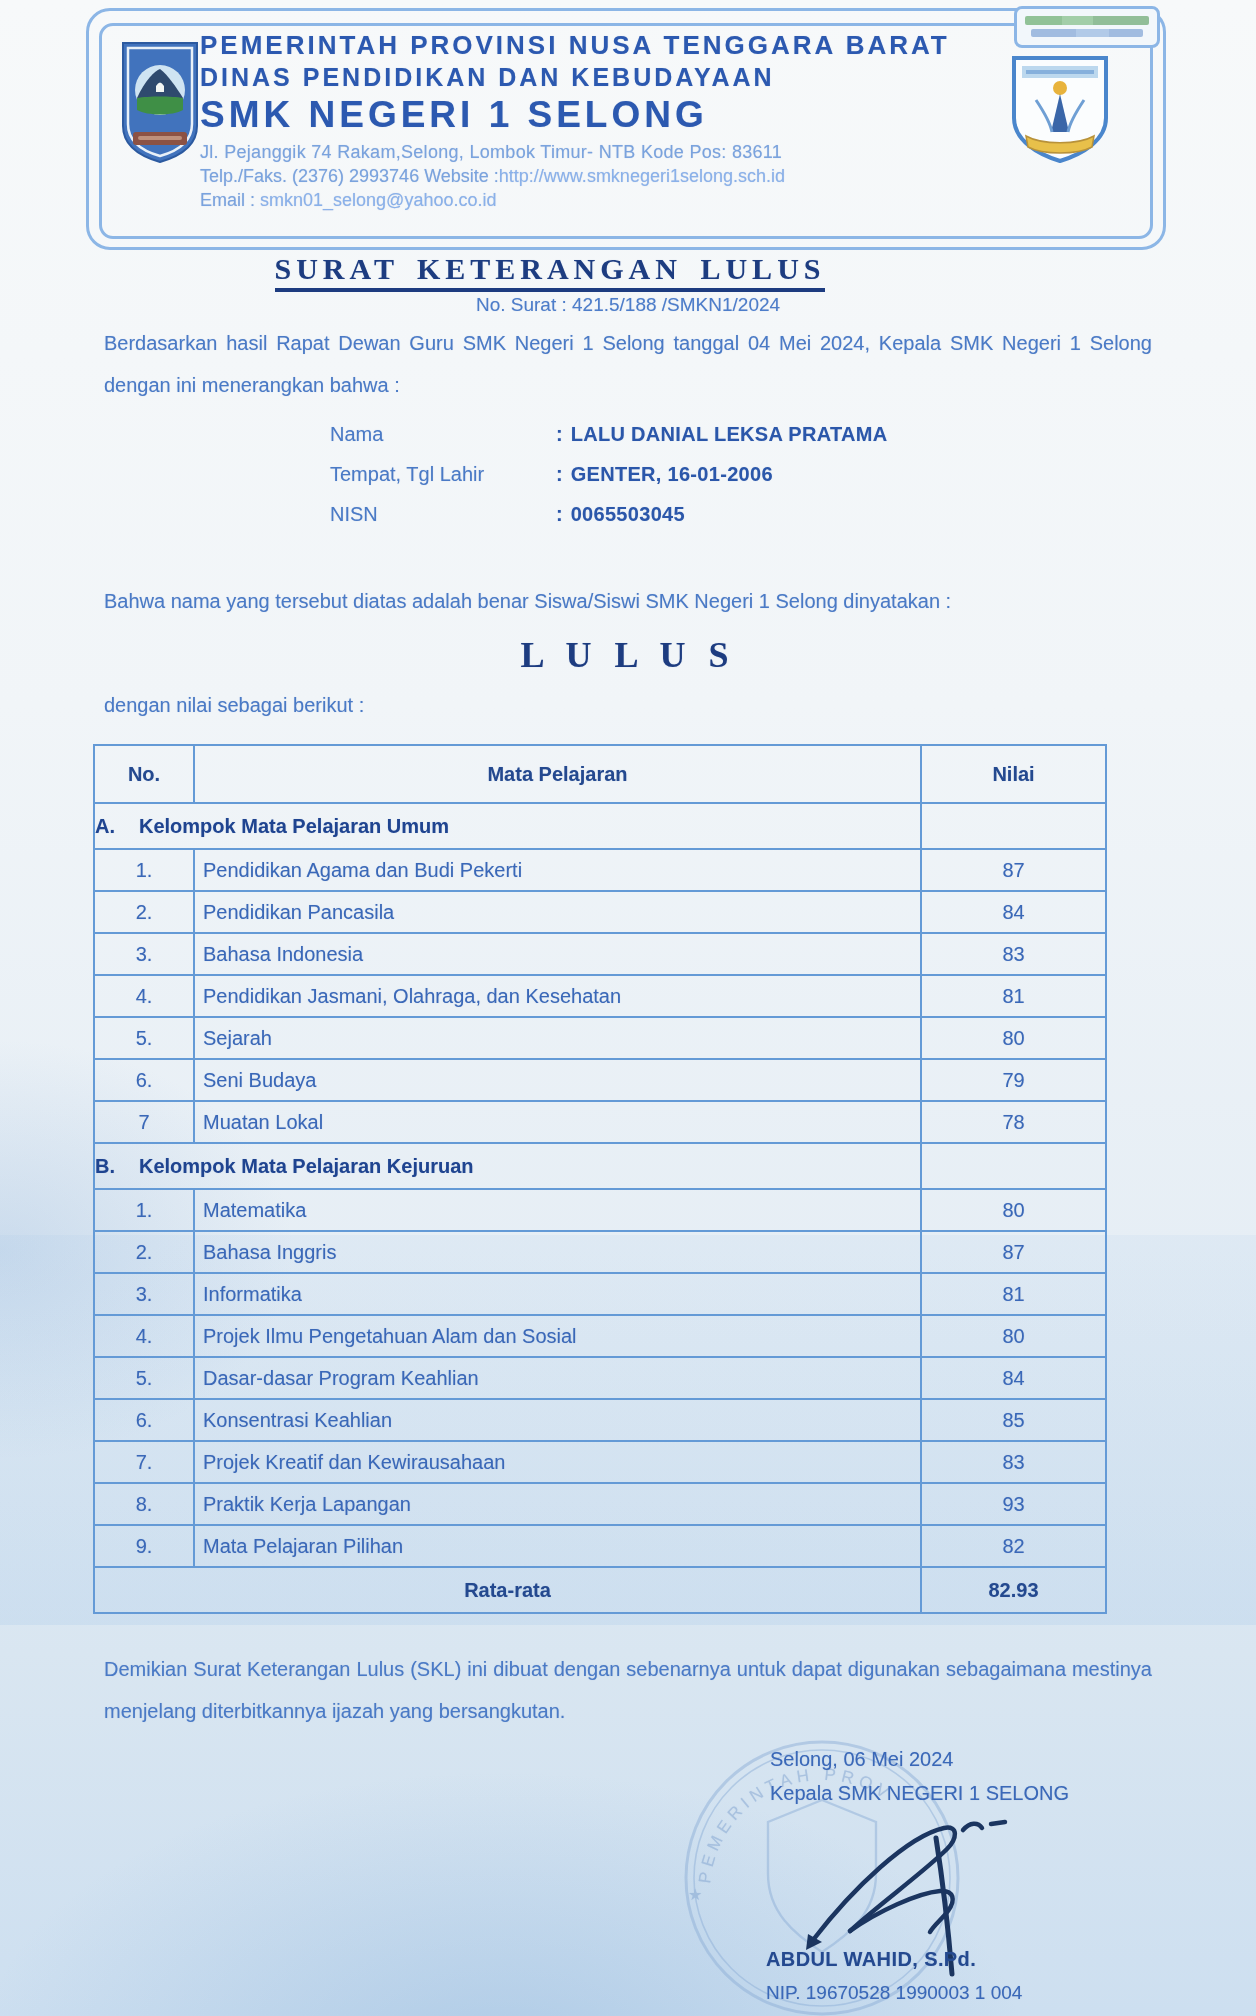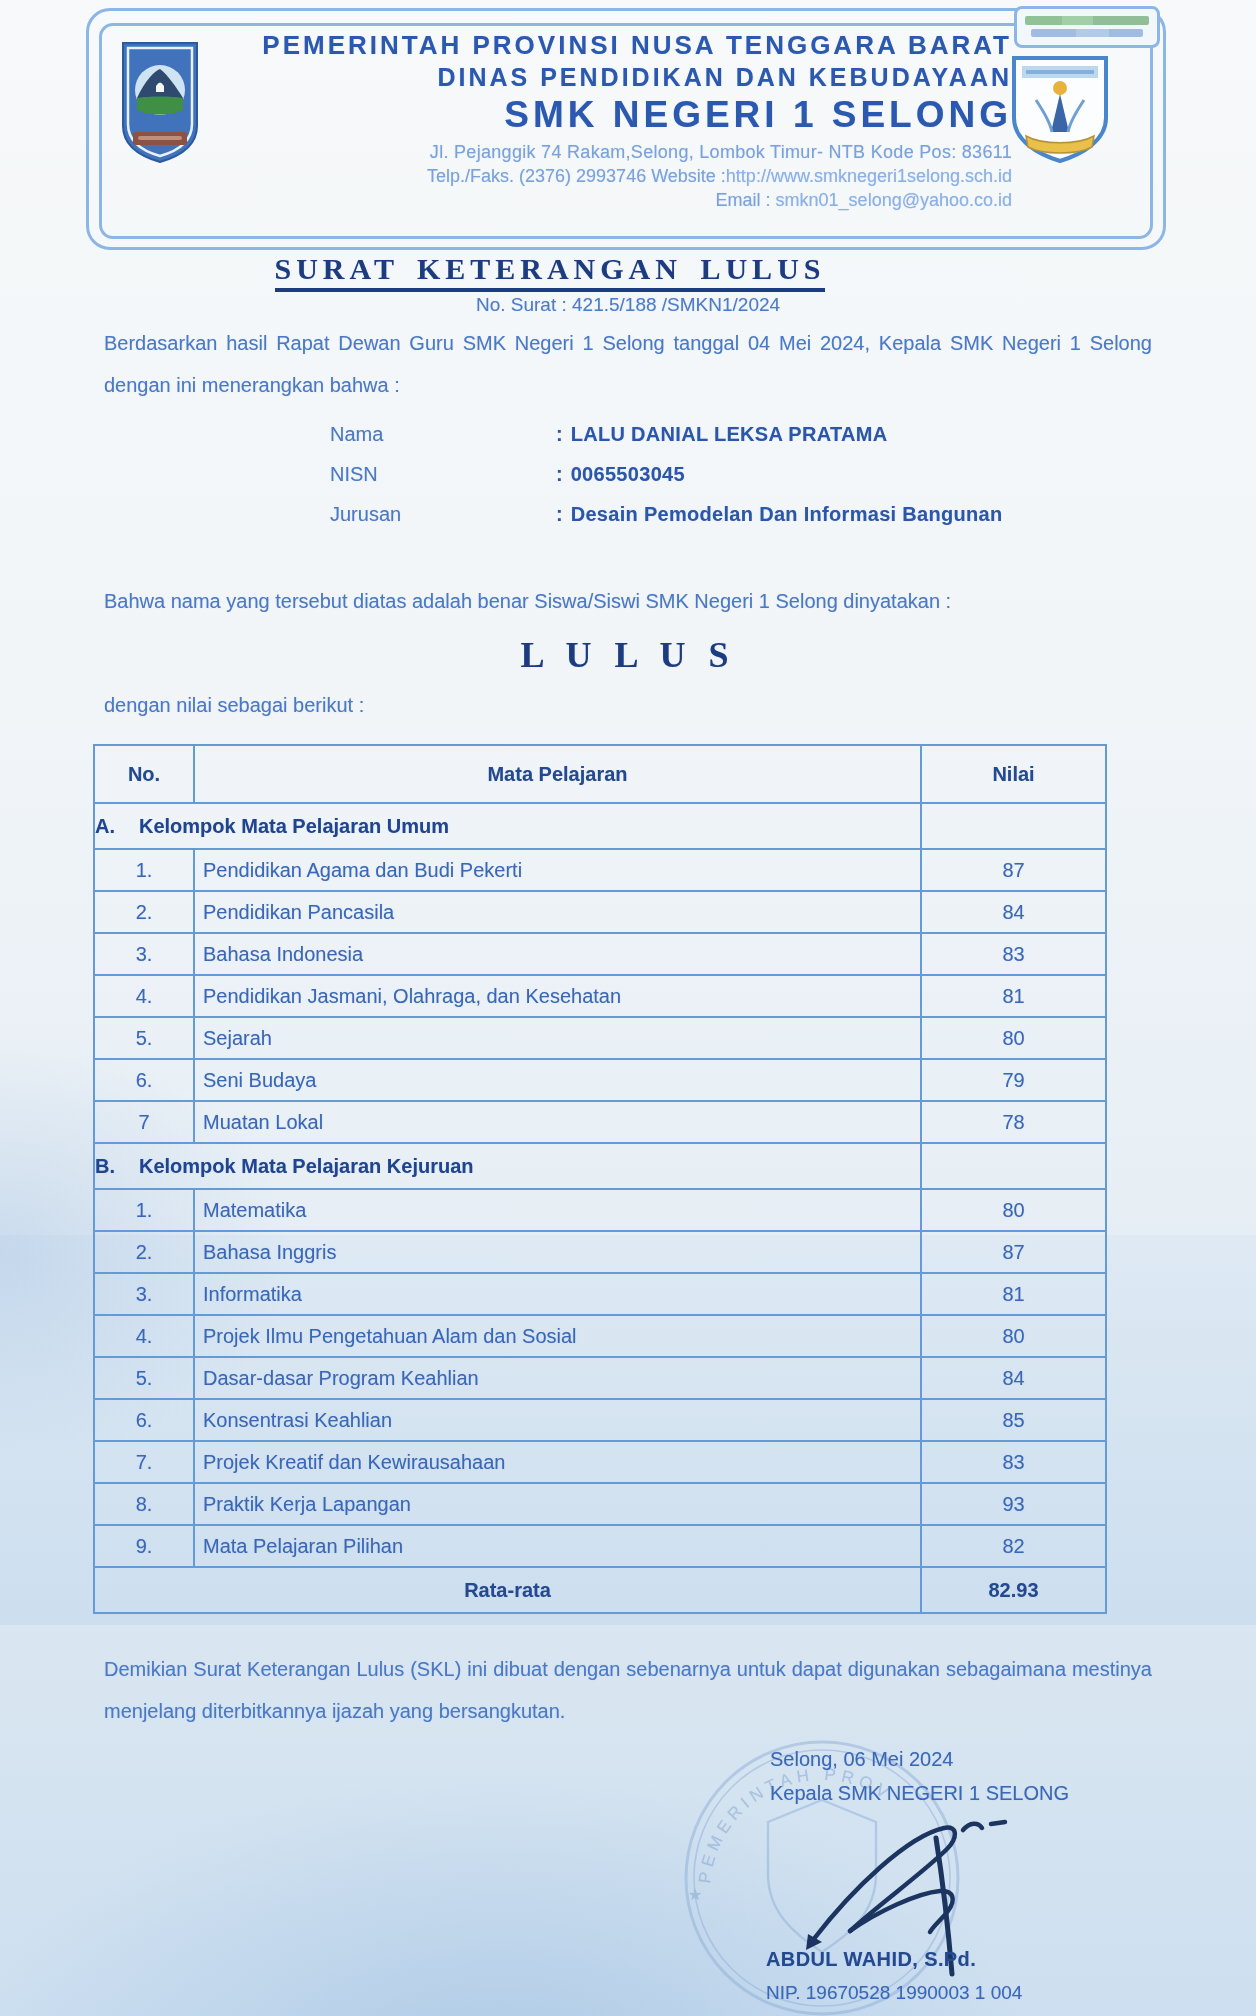--- a/index.html
+++ b/index.html
@@ -22,21 +22,21 @@
     border:3px solid #8cb6e6;border-radius:24px;}
   .lh-inner{position:absolute;left:10px;top:12px;right:10px;bottom:8px;
     border:3px solid #8cb6e6;border-radius:14px;}
   .mini-badge{position:absolute;left:1014px;top:6px;width:140px;height:36px;
     border:3px solid #8cb6e6;border-radius:8px;background:#f2f7fb;overflow:hidden;}
   .mini-badge .smudge{position:absolute;left:8px;top:7px;right:8px;height:9px;border-radius:2px;
     background:linear-gradient(90deg,#79b57f 0 30%, #8fc494 30% 55%, #7ab080 55% 100%);opacity:.8;filter:blur(.6px);}
   .mini-badge .smudge2{position:absolute;left:14px;top:20px;right:14px;height:8px;border-radius:2px;
     background:linear-gradient(90deg,#86a9d8 0 40%, #9cbbe2 40% 70%, #86a9d8 70% 100%);opacity:.75;filter:blur(.6px);}
 
-  .lh-text{position:absolute;left:200px;top:30px;width:812px;text-align:right;}
+  .lh-text{position:absolute;left:200px;top:30px;width:812px;text-align:left;}
   .lh1{font-weight:bold;font-size:26px;letter-spacing:3px;color:#2c59b0;}
   .lh2{font-weight:bold;font-size:25px;letter-spacing:3px;color:#2c59b0;margin-top:2px;}
   .lh3{font-weight:bold;font-size:37px;letter-spacing:4px;color:#2c59b0;margin-top:2px;}
   .lh-addr{font-size:18px;color:#7aa3de;margin-top:6px;letter-spacing:.3px;}
   .lh-contact{font-size:18px;color:#7aa3de;margin-top:3px;}
   .lh-email{font-size:18px;color:#7aa3de;margin-top:3px;}
   .link{color:#8ab1ea;}
 
   .logo{position:absolute;}
   .logo-left{left:118px;top:40px;}
@@ -147,24 +147,24 @@
   </div>
   <div class="doc-number">No. Surat : 421.5/188 /SMKN1/2024</div>
 
   <div class="para para-intro">Berdasarkan hasil Rapat Dewan Guru SMK Negeri 1 Selong tanggal 04 Mei 2024, Kepala SMK Negeri 1 Selong dengan ini menerangkan bahwa :</div>
 
   <div class="fields">
     <div class="field">
       <span class="f-label">Nama</span><span class="f-colon">:</span><span class="f-value">LALU DANIAL LEKSA PRATAMA</span>
     </div>
     <div class="field">
-      <span class="f-label">NISN</span><span class="f-colon">:</span><span class="f-value">0065503045</span>
+      <span class="f-label">Tempat, Tgl Lahir</span><span class="f-colon">:</span><span class="f-value">GENTER, 16-01-2006</span>
     </div>
     <div class="field">
-      <span class="f-label">Jurusan</span><span class="f-colon">:</span><span class="f-value">Desain Pemodelan Dan Informasi Bangunan</span>
+      <span class="f-label">NISN</span><span class="f-colon">:</span><span class="f-value">0065503045</span>
     </div>
   </div>
 
   <div class="para para-statement">Bahwa nama yang tersebut diatas adalah benar Siswa/Siswi SMK Negeri 1 Selong dinyatakan :</div>
   <div class="verdict">L U L U S</div>
   <div class="grades-intro">dengan nilai sebagai berikut :</div>
 
   <table class="grades">
     <colgroup>
         <col class="c-no">

